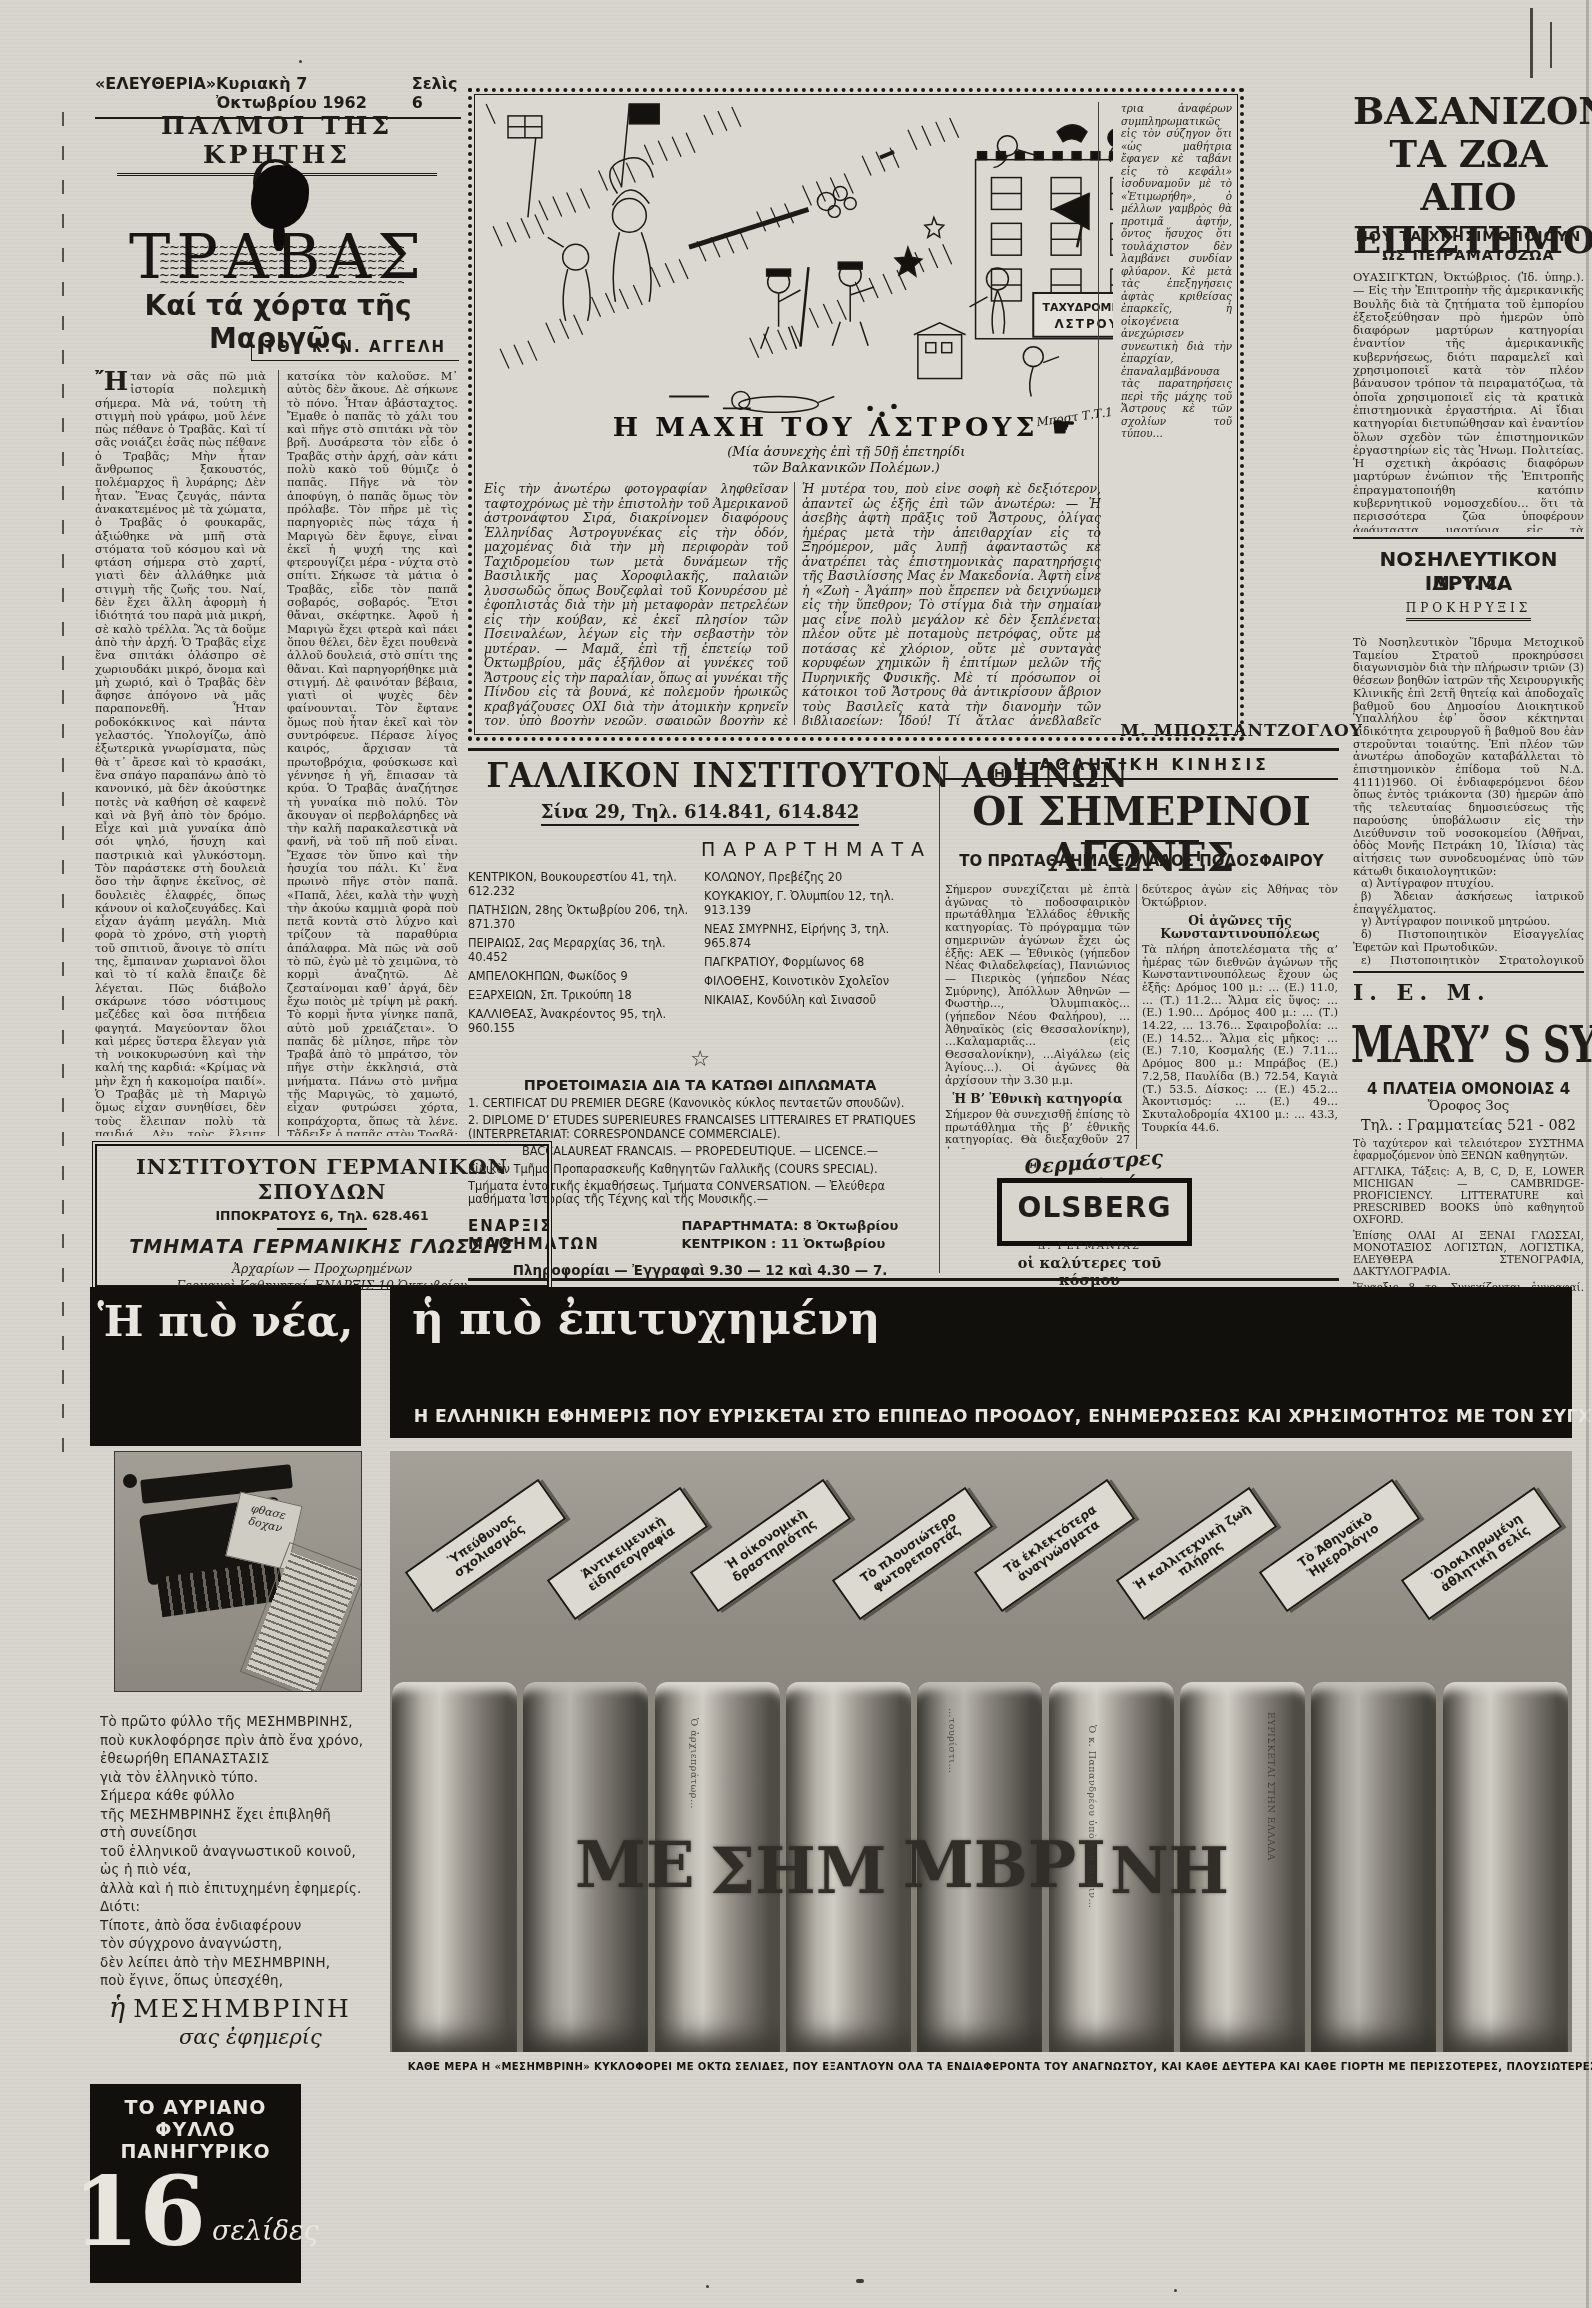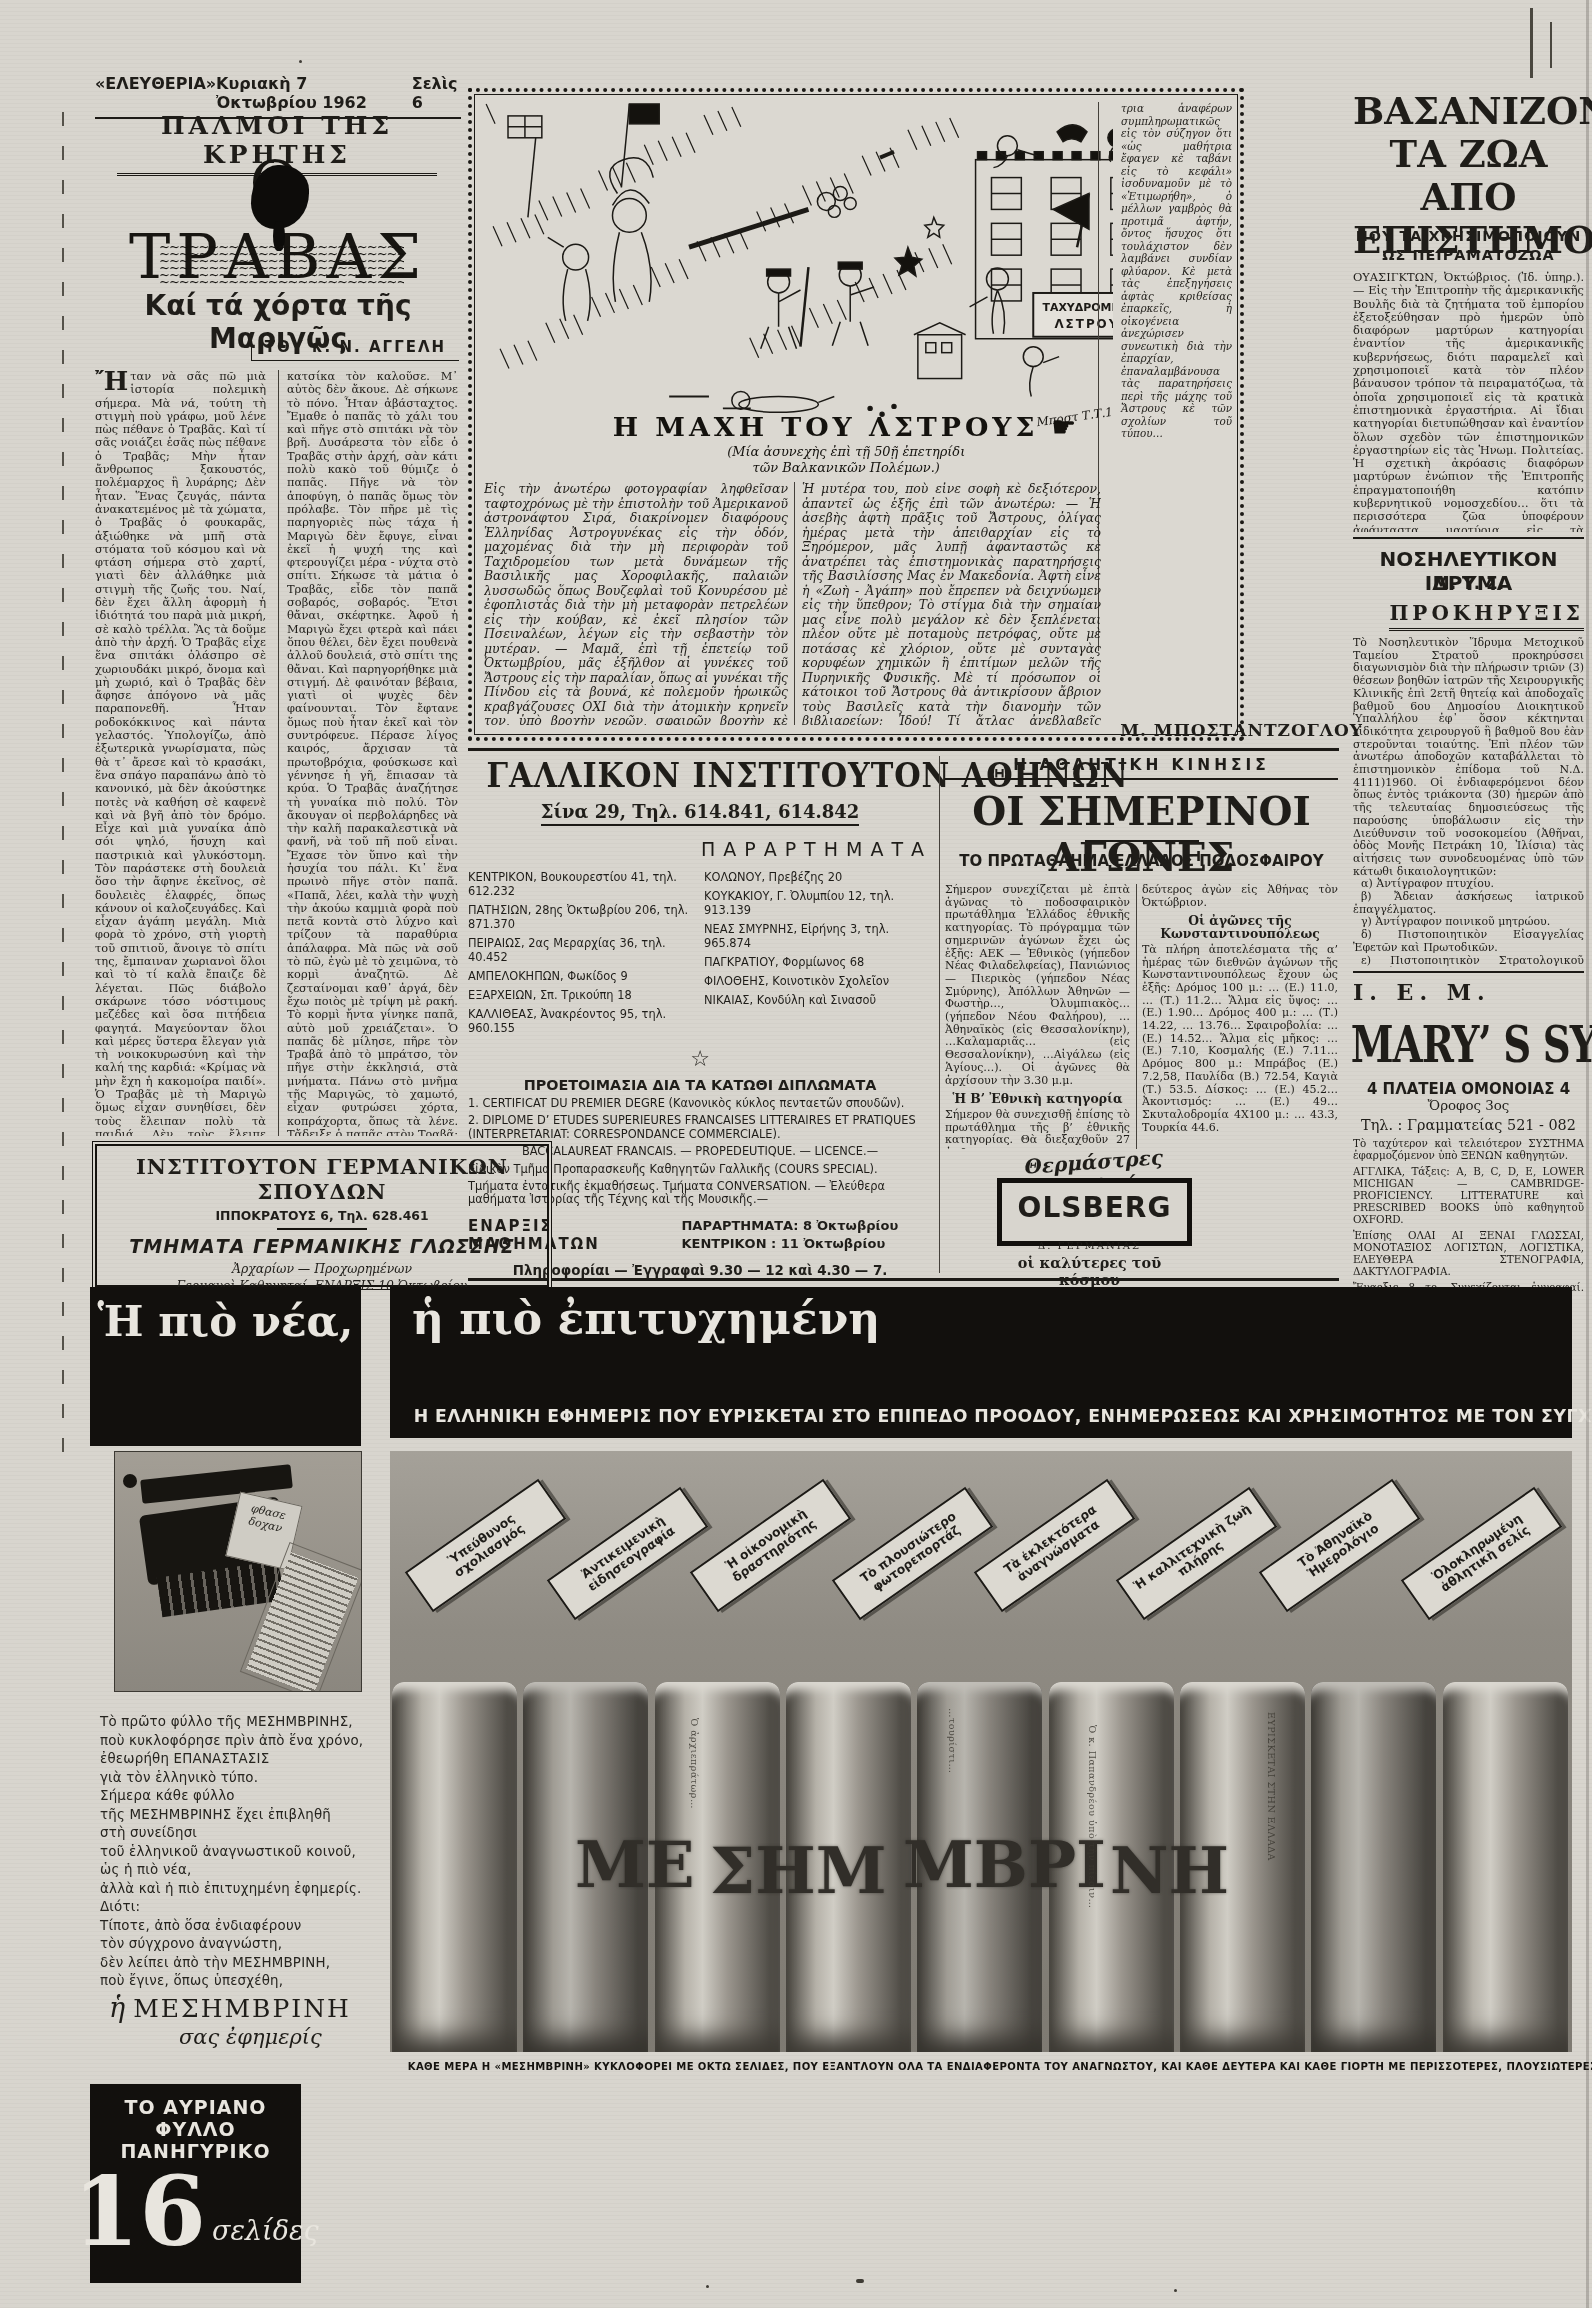--- a/index.html
+++ b/index.html
@@ -37,21 +37,21 @@
   #crt-div{left:322px;top:390px;width:1px;height:243px;background:#44403a;position:absolute;}
   #bost-sig{left:1015px;top:720px;width:348px;text-align:right;font-weight:bold;font-size:17px;letter-spacing:1px;}
   
   .rc{left:1353px;width:231px;}
   #an-title{top:90px;text-align:center;font-size:37px;line-height:43px;font-weight:bold;}
   #an-sub{top:227px;text-align:center;font-family:"DejaVu Sans",sans-serif;font-weight:bold;font-size:14.4px;line-height:19px;letter-spacing:1px;}
   #an-body{top:271px;height:261px;}
   #an-rule{top:537px;height:2px;background:#1c1a16;}
   #nos-t1{top:547px;text-align:center;font-family:"DejaVu Sans",sans-serif;font-weight:bold;font-size:20px;}
   #nos-t2{top:573px;text-align:center;font-family:"DejaVu Sans",sans-serif;font-weight:bold;font-size:17px;}
-  #prok-t{top:601px;text-align:right;font-weight:bold;font-size:20px;letter-spacing:4px;}
+  #prok-t{top:601px;text-align:center;font-weight:normal;font-size:12px;letter-spacing:4px;}
   #prok-t span{border-bottom:3px double #1c1a16;padding-bottom:3px;}
   #prok-body{top:637px;height:330px;font-size:11px;line-height:12.7px;}
   .prok-item{text-indent:8px;}
   #marys{top:971px;height:279px;border-top:2px solid #1c1a16;}
   #iem{margin-top:6px;text-align:left;font-size:22px;font-weight:bold;letter-spacing:6px;}
   #marys-name{text-align:center;font-size:38px;font-weight:800;letter-spacing:-1px;transform:scale(1.02,1.35);transform-origin:center top;margin-top:8px;white-space:nowrap;}
   #marys-addr{margin-top:22px;text-align:center;font-family:"DejaVu Sans",sans-serif;font-weight:bold;font-size:15px;}
   #marys-floor{text-align:center;font-size:13.4px;margin-top:0;}
   #marys-tel{text-align:center;font-size:14.4px;margin-top:4px;}
   .marys-p{font-size:10.4px;line-height:12px;text-align:justify;margin-top:4px;}

